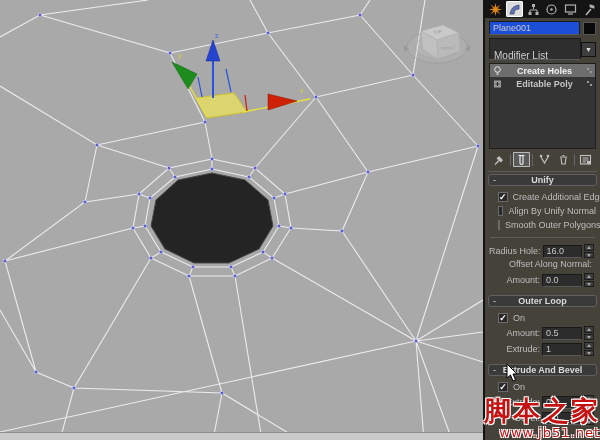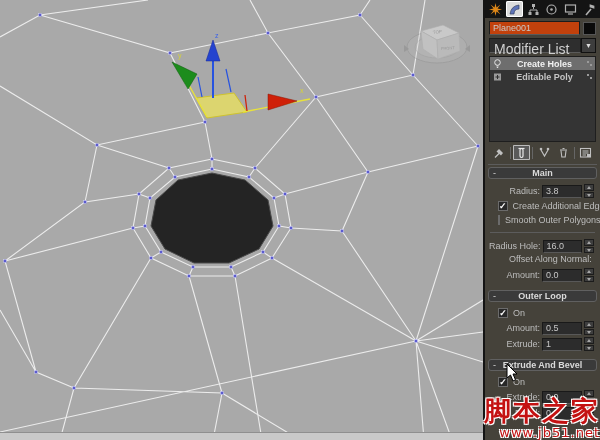--- a/index.html
+++ b/index.html
@@ -13,27 +13,27 @@
   #bottom-strip { position:absolute; left:0; bottom:0; width:483px; height:8px; background:#c9c9c9; border-top:1px solid #8f8f8f; }
 
   
   #panel { position:absolute; left:483px; top:0; width:117px; height:440px;
            background:#45423a; border-left:2px solid #141414; color:#c8c8c8; font-size:9px; }
   #tabbar { height:18px; background:#141414; display:flex; align-items:center; gap:1px; padding:1px 2px; }
   .tab { width:18px; height:16px; display:flex; align-items:center; justify-content:center; border-radius:2px; }
   .tab.sel { background:#dcdcdc; box-shadow:0 0 0 1px #fff inset; }
 
   .name-row { display:flex; align-items:center; gap:3px; padding:3px 4px 1px 4px; }
-  #obj-name { flex:1; height:14px; background:#c2410c; border:1px solid #1c1c1c; border-bottom-color:#5a5a5a;
+  #obj-name { flex:1; height:14px; background:#1d4ed8; border:1px solid #1c1c1c; border-bottom-color:#5a5a5a;
               color:#c8c8c8; font-size:9px; line-height:12px; padding:0 3px; }
   #obj-color { width:13px; height:13px; background:#0a0a0a; border:1px solid #555; }
 
   .modlist-row { display:flex; align-items:center; padding:2px 4px; }
   #modifier-list { flex:1; height:15px; background:#2e2e2e; border:1px solid #1c1c1c; border-bottom-color:#5a5a5a;
-                   color:#cfcfcf; font-size:14px; line-height:13px; padding:4px 4px; }
+                   color:#cfcfcf; font-size:10px; line-height:13px; padding:10px 4px; }
   #modlist-btn { width:15px; height:15px; background:#3d3d3d; border:1px solid #111; color:#ddd;
                  font-size:7px; text-align:center; line-height:13px; }
 
   #stack-box { margin:1px 4px; height:86px; background:#343434; border:1px solid #1e1e1e; overflow:hidden;font-weight:bold; }
   .stack-row { display:flex; align-items:center; height:13px; gap:4px; padding:0 3px; font-size:9px; color:#c4c4c4; }
   .stack-row.sel { background:#6e6e6e; color:#f2f2f2; }
   .stack-row .grow { flex:1; text-align:center; }
   .mini-squares { display:flex; gap:1px; }
   .mini-squares i { width:2px; height:2px; background:#9a9a9a; display:block; }
 
@@ -291,34 +291,30 @@
             <rect x="8" y="8" width="3.5" height="3" fill="#c0c0c0"></rect>
           </svg>
       </div>
     </div>
 
     <div class="panel-sep"></div>
 
     <div class="rollout">
       <div class="ro-head">
         <span class="minus">-</span>
-        <span class="ttl">Main</span>
+        <span class="ttl">Unify</span>
       </div>
       <div class="ro-body">
-        <div class="row">
-          <span class="lbl">Radius:</span>
-          <span class="fld">3.8</span>
-          <span class="spin">
-              <b class="up"></b>
-              <b class="dn"></b>
-            </span>
-        </div>
         <div class="chkrow">
           <span class="chk">✓</span>
           <span class="lbl">Create Additional Edges</span>
+        </div>
+        <div class="chkrow">
+          <span class="chk"></span>
+          <span class="lbl">Align By Unify Normal</span>
         </div>
         <div class="chkrow">
           <span class="chk"></span>
           <span class="lbl">Smooth Outer Polygons</span>
         </div>
         <div class="panel-sep" style="margin:5px 1px;"></div>
         <div class="row">
           <span class="lbl">Radius Hole:</span>
           <span class="fld">16.0</span>
           <span class="spin">

